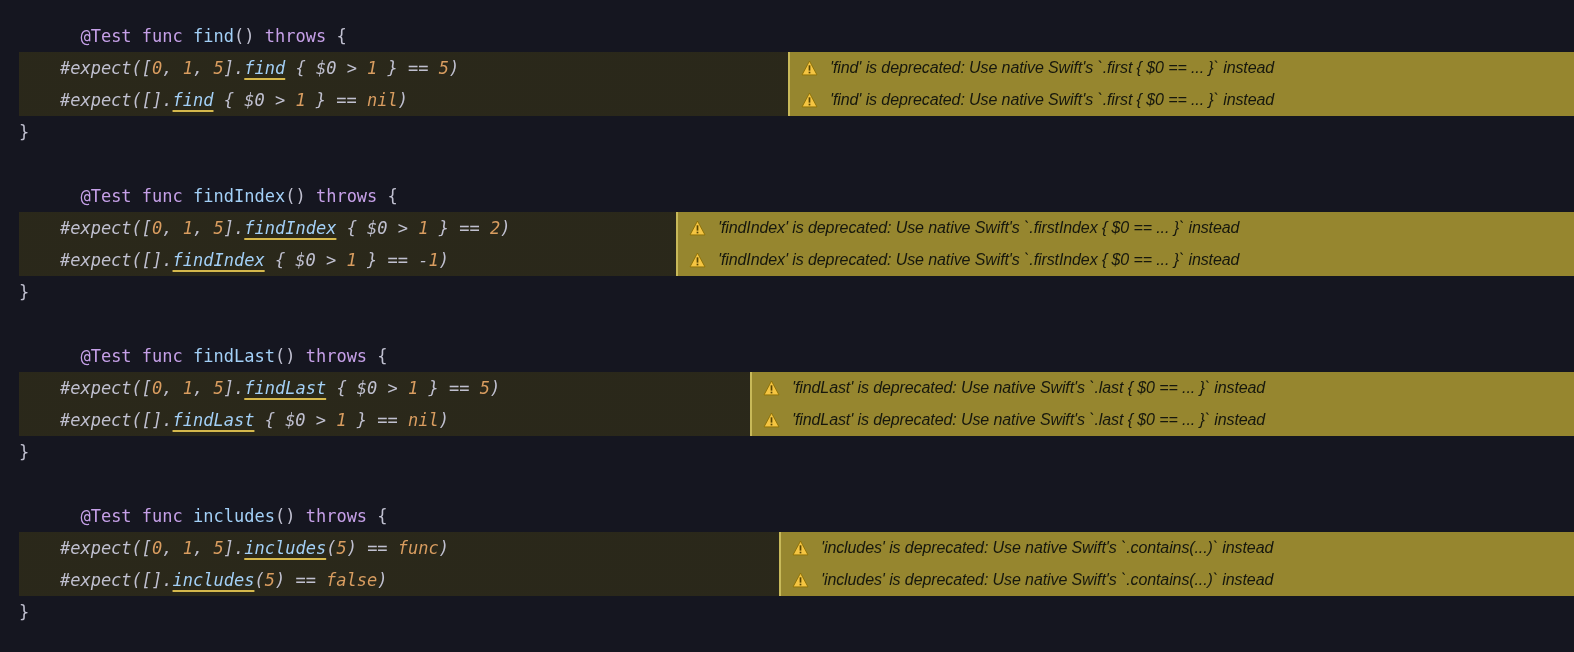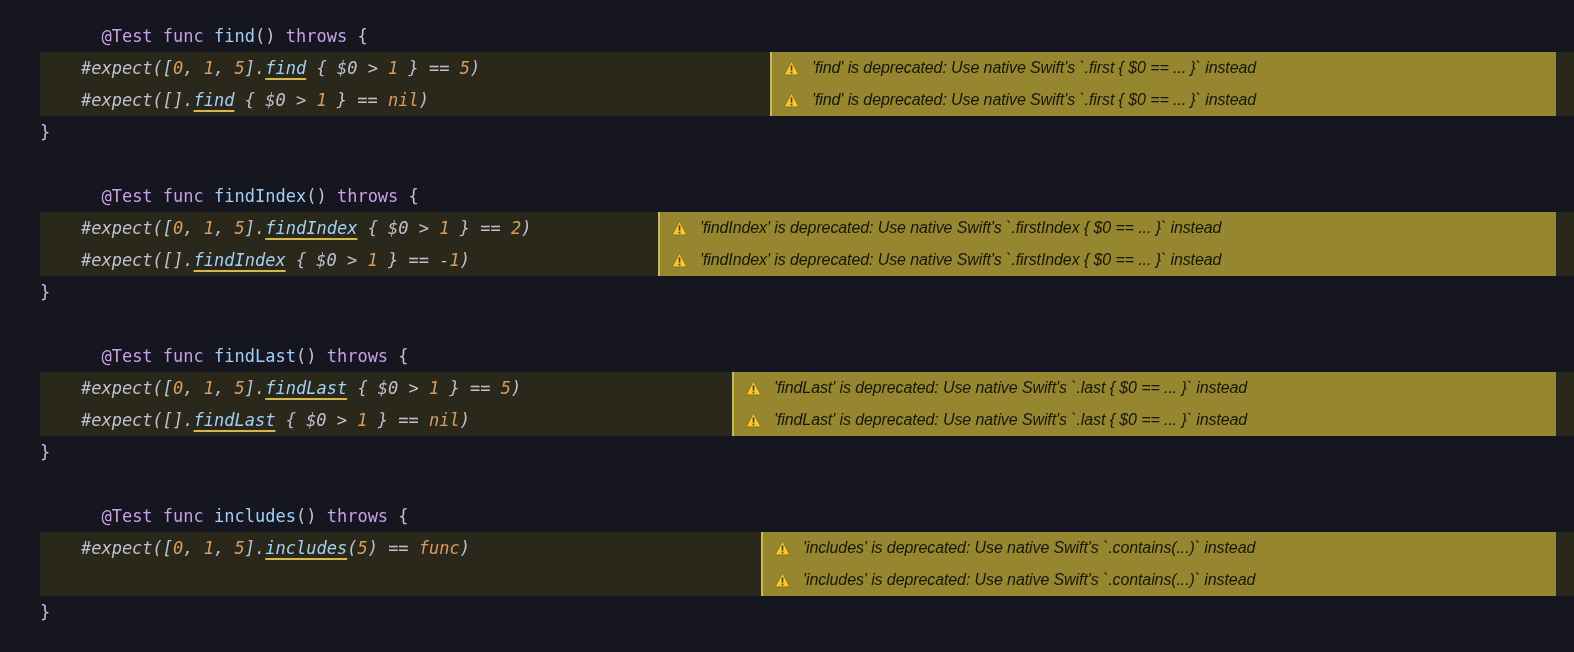--- a/index.html
+++ b/index.html
@@ -6,21 +6,21 @@
   body {
     background: #151620;
     font-family: "SF Mono", Monaco, Menlo, Consolas, monospace;
     font-size: 17px;
     line-height: 32px;
     color: #c0c0d0;
     width: 1574px;
     height: 652px;
     overflow: hidden;
   }
-  .editor { padding-top: 20px; padding-left: 40px; position: relative; }
+  .editor { padding-top: 20px; padding-left: 19px; position: relative; }
   .line { height: 32px; display: flex; align-items: center; position: relative; }
   .line.warned {
     background: linear-gradient(to right,
       rgba(139,122,0,0.18) 0%,
       rgba(139,122,0,0.18) 100%);
     font-style: italic;
   }
   .code { white-space: pre; z-index: 1; }
   .kw { color: #c6a0e8; }
   .fn { color: #a3d0f7; }
@@ -32,21 +32,21 @@
     color: #a3d0f7;
     text-decoration: underline;
     text-decoration-color: #d5b84c;
     text-underline-offset: 4px;
     text-decoration-thickness: 2px;
   }
   .at { color: #c6a0e8; }
 
   .warning-banner {
     position: absolute;
-    right: 18px;
+    right: 0;
     top: 0;
     height: 32px;
     display: flex;
     align-items: center;
     background: #96862f;
     color: #16170d;
     font-family: -apple-system, BlinkMacSystemFont, "Helvetica Neue", sans-serif;
     font-size: 16px;
     padding-left: 8px;
     padding-right: 12px;
@@ -188,20 +188,21 @@
         <svg width="17" height="17" viewBox="0 0 16 16">
             <path d="M8 1 L15 14 H1 Z" fill="#f5c542" stroke="#8a6d00" stroke-width="0.8"></path>
             <rect x="7.2" y="5" width="1.6" height="5" fill="#5a4600"></rect>
             <rect x="7.2" y="11" width="1.6" height="1.6" fill="#5a4600"></rect>
           </svg>
       </span>
       <span class="msg">'includes' is deprecated: Use native Swift's `.contains(...)` instead</span>
     </div>
   </div>
   <div class="line warned">
+    <span class="code"><span>    #expect([].</span><span class="depr">includes</span><span>(</span><span class="num">5</span><span>) == </span><span class="bool">false</span><span>)</span></span>
     <div class="warning-banner" style="width:795px;">
       <span class="icon">
         <svg width="17" height="17" viewBox="0 0 16 16">
             <path d="M8 1 L15 14 H1 Z" fill="#f5c542" stroke="#8a6d00" stroke-width="0.8"></path>
             <rect x="7.2" y="5" width="1.6" height="5" fill="#5a4600"></rect>
             <rect x="7.2" y="11" width="1.6" height="1.6" fill="#5a4600"></rect>
           </svg>
       </span>
       <span class="msg">'includes' is deprecated: Use native Swift's `.contains(...)` instead</span>
     </div>

